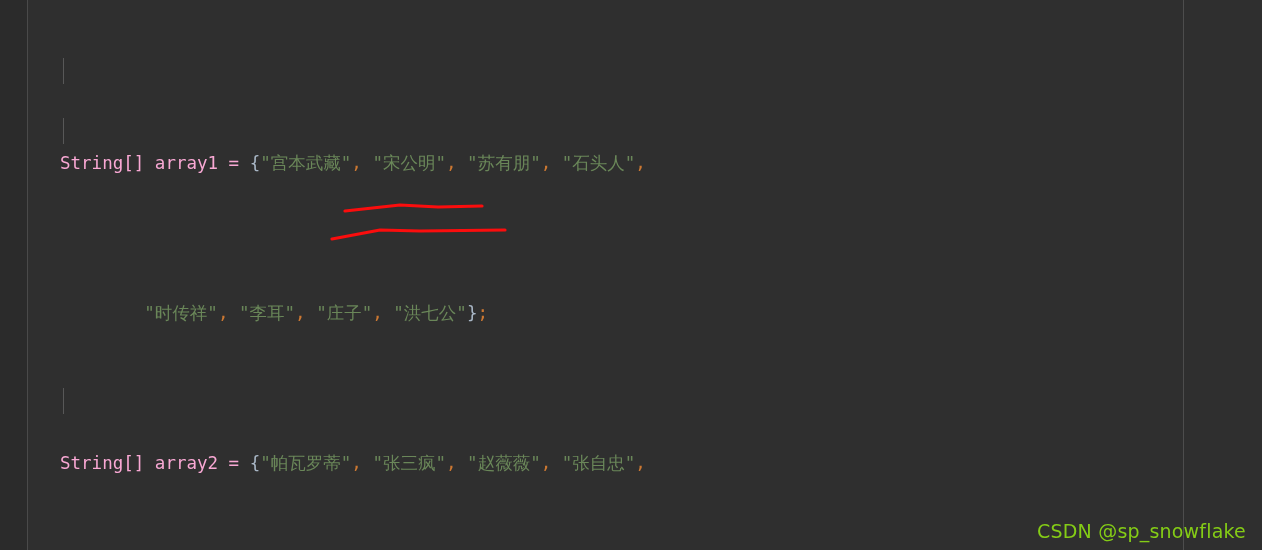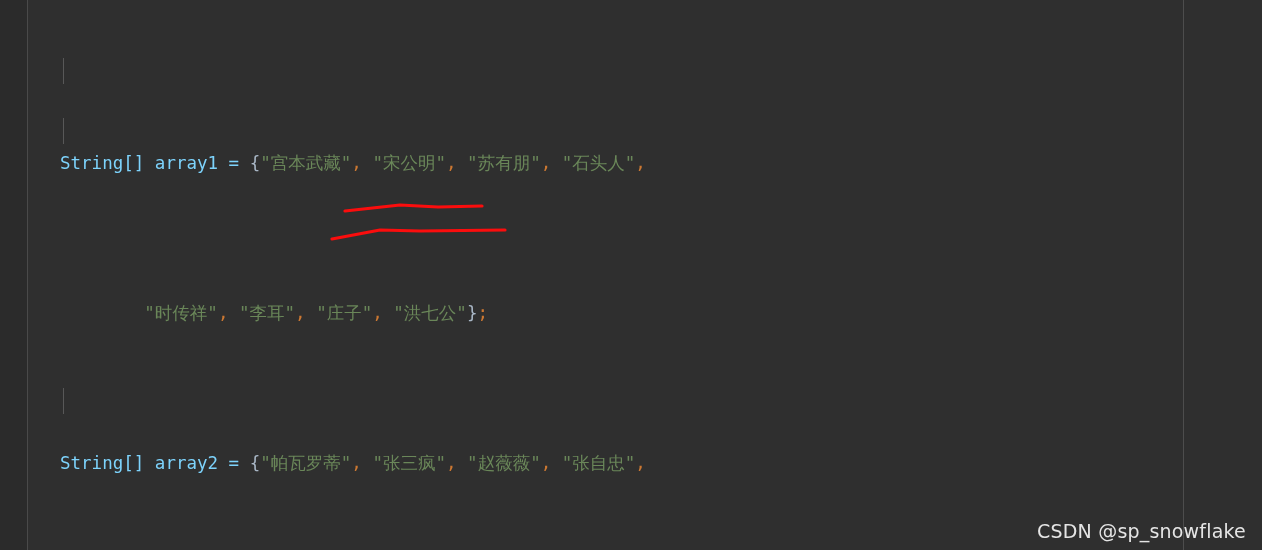--- a/index.html
+++ b/index.html
@@ -62,38 +62,38 @@
   }
 
   
   .indent-guide {
     position: absolute;
     width: 1px;
     background: #585858;
   }
 
   
-  .t-plain   { color: #7dd3fc; }
+  .t-plain   { color: #f9a8d4; }
   .t-str     { color: #6a8759; }
   .t-punct   { color: #a9b7c6; }
   .t-semi    { color: #cc7832; }
   .t-comma   { color: #cc7832; }
 
   
   .annot {
     position: absolute;
     pointer-events: none;
   }
 
   
   .watermark {
     position: absolute;
     right: 16px;
     bottom: 8px;
-    color: #e5e5e5;
+    color: #84cc16;
     font-family: "DejaVu Sans", "Liberation Sans", sans-serif;
     font-size: 19px;
     letter-spacing: 0.2px;
   }
 </style>
 </head>
 <body>
 
 <div id="editor">
 

